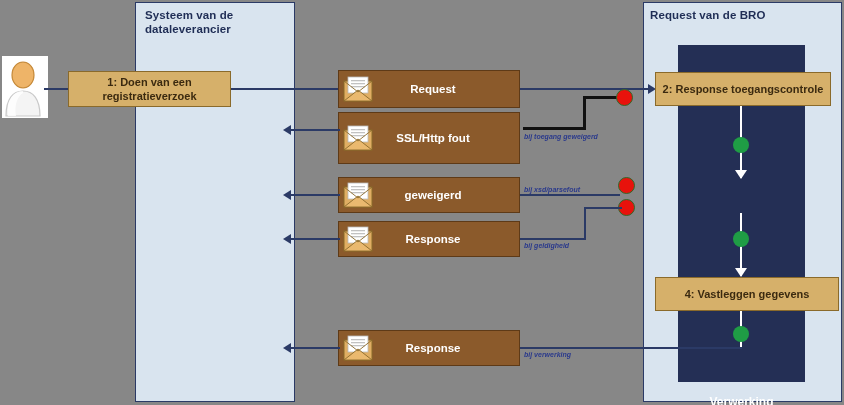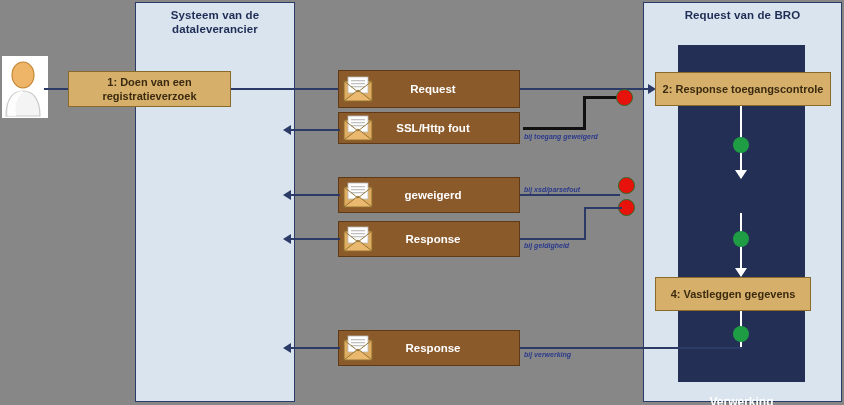--- a/index.html
+++ b/index.html
@@ -14,21 +14,20 @@
 
   
   .lane{
     position:absolute;
     background:#d9e4ef;
     border:1.5px solid #2b3a66;
     box-sizing:border-box;
   }
   .lane-title{
     position:absolute;
-    text-align:center;
     color:#1f2d55;
     font-weight:bold;
     font-size:11.5px;
     line-height:14px;
     letter-spacing:.1px;
   }
 
   
   .navyband{position:absolute;background:#242f55;}
 
@@ -170,21 +169,21 @@
   <div class="arrow-r" style="left:648px;top:84px;"></div>
 
   <div class="ln blk" style="left:583px;top:96px;width:35px;height:3px;"></div>
   <div class="ln blk" style="left:583px;top:96px;width:3px;height:34px;"></div>
   <div class="ln blk" style="left:523px;top:127px;width:63px;height:3px;"></div>
 
   <div class="rednode" style="left:616px;top:89px;"></div>
 
   <div class="note" style="left:524px;top:133px;">bij toegang geweigerd</div>
 
-  <div class="mbox" style="left:338px;top:112px;width:182px;height:32px;">
+  <div class="mbox" style="left:338px;top:112px;width:182px;height:52px;">
     <div class="env">
       <svg width="30" height="28" viewBox="0 0 30 28">
         <rect x="1" y="6" width="28" height="20" fill="#e0ae63" stroke="#8a6a2b" stroke-width="1"></rect>
         <rect x="5" y="2" width="20" height="16" fill="#ffffff" stroke="#b9b9b9" stroke-width="0.8"></rect>
         <rect x="8" y="5" width="14" height="1.3" fill="#c2c2c2"></rect>
         <rect x="8" y="8" width="14" height="1.3" fill="#c2c2c2"></rect>
         <rect x="8" y="11" width="14" height="1.3" fill="#c2c2c2"></rect>
         <path d="M1 26 L15 15 L29 26 Z" fill="#eab96f" stroke="#8a6a2b" stroke-width="0.9"></path>
         <path d="M1 6 L15 17 L29 6" fill="none" stroke="#8a6a2b" stroke-width="0.9"></path>
       </svg>
@@ -244,21 +243,21 @@
     </div>
     <div class="lbl">Response</div>
   </div>
   <div class="ln" style="left:290px;top:238px;width:50px;height:2px;"></div>
   <div class="arrow-l" style="left:283px;top:234px;"></div>
 
   <div class="wline" style="left:740px;top:213px;width:2px;height:63px;"></div>
   <div class="greennode" style="left:733px;top:231px;"></div>
   <div class="warrow" style="left:735px;top:268px;"></div>
 
-  <div class="pbox" style="left:655px;top:277px;width:156px;height:34px;">4: Vastleggen gegevens</div>
+  <div class="pbox" style="left:655px;top:277px;width:184px;height:34px;">4: Vastleggen gegevens</div>
 
   <div class="wline" style="left:740px;top:311px;width:2px;height:37px;"></div>
   <div class="greennode" style="left:733px;top:326px;"></div>
   <div class="ln" style="left:520px;top:347px;width:222px;height:2px;"></div>
   <div class="note" style="left:524px;top:351px;">bij verwerking</div>
 
   <div class="vwlabel" style="left:678px;top:363px;width:127px;">Verwerking</div>
 
   <div class="mbox" style="left:338px;top:330px;width:182px;height:36px;">
     <div class="env">

